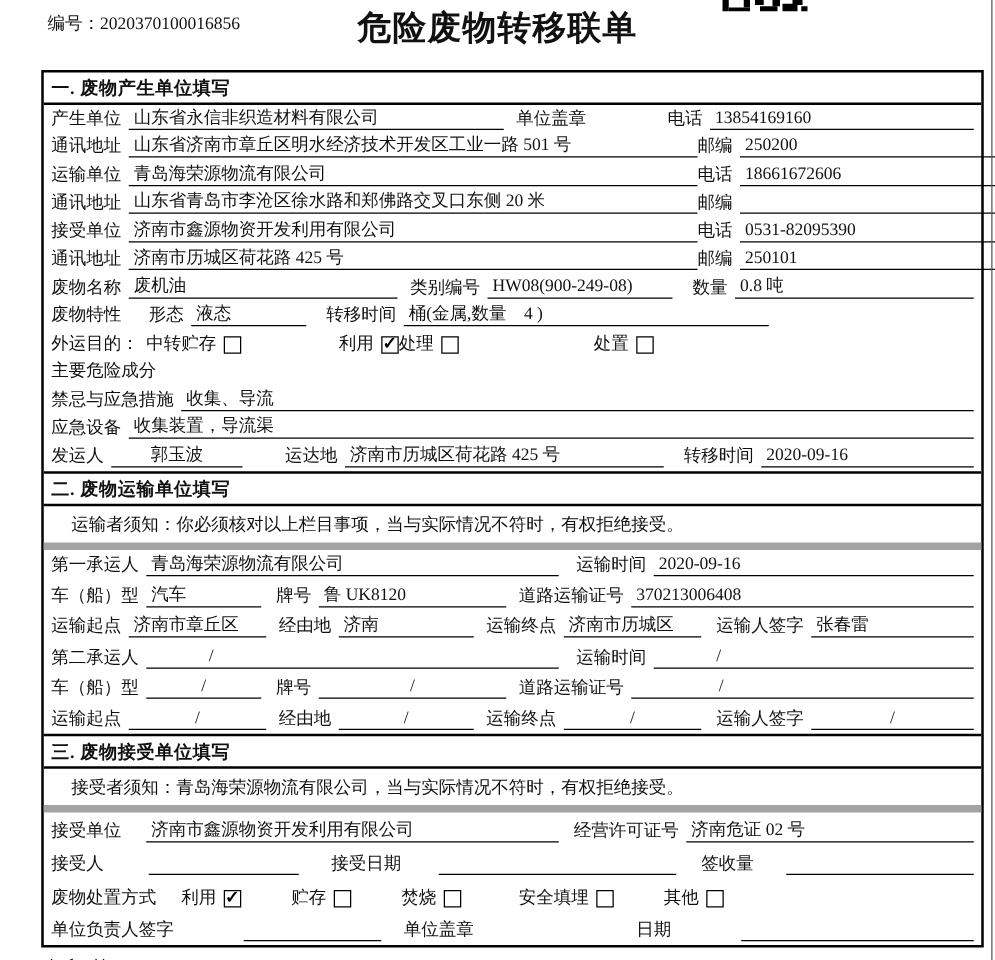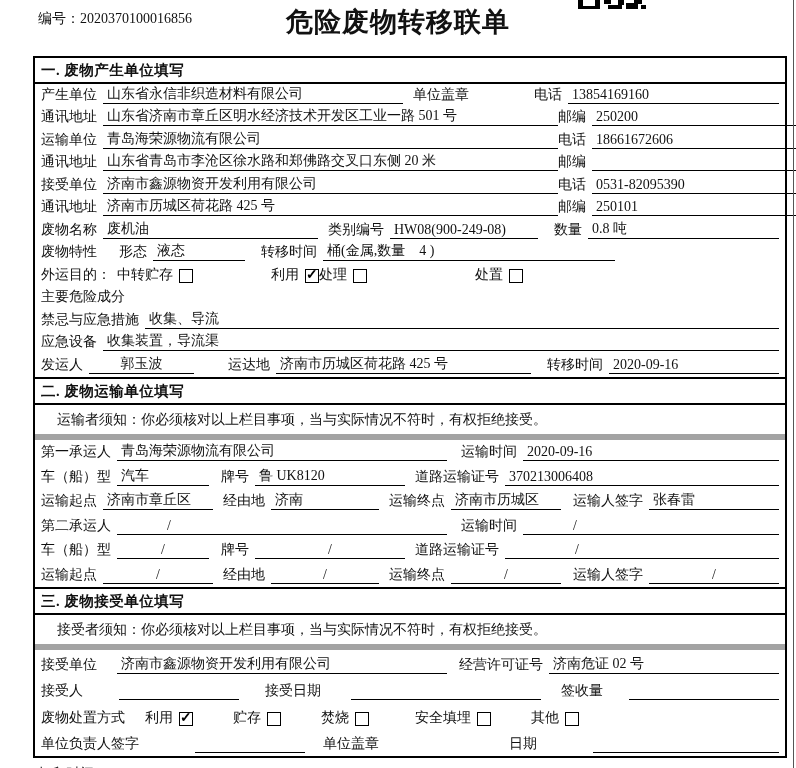--- a/index.html
+++ b/index.html
@@ -238,21 +238,21 @@
       <span class="u ctr" style="width:110px">/</span>
       <span class="lbl" style="margin-left:10px">经由地</span>
       <span class="u ctr" style="width:108px">/</span>
       <span class="lbl" style="margin-left:10px">运输终点</span>
       <span class="u ctr" style="width:110px">/</span>
       <span class="lbl" style="margin-left:12px">运输人签字</span>
       <span class="u fill ctr">/</span>
     </div>
 
     <div class="sec-header bt">三. 废物接受单位填写</div>
-    <div class="notice">接受者须知：你必须核对以上栏目事项，当与实际情况不符时，有权拒绝接受。</div>
+    <div class="notice">接受者须知：青岛海荣源物流有限公司，当与实际情况不符时，有权拒绝接受。</div>
 
     <div class="row r3">
       <span class="lbl">接受单位</span>
       <span class="u" style="width:330px;margin-left:14px">济南市鑫源物资开发利用有限公司</span>
       <span class="lbl" style="margin-left:12px">经营许可证号</span>
       <span class="u fill">济南危证 02 号</span>
     </div>
 
     <div class="row r3">
       <span class="lbl">接受人</span>

